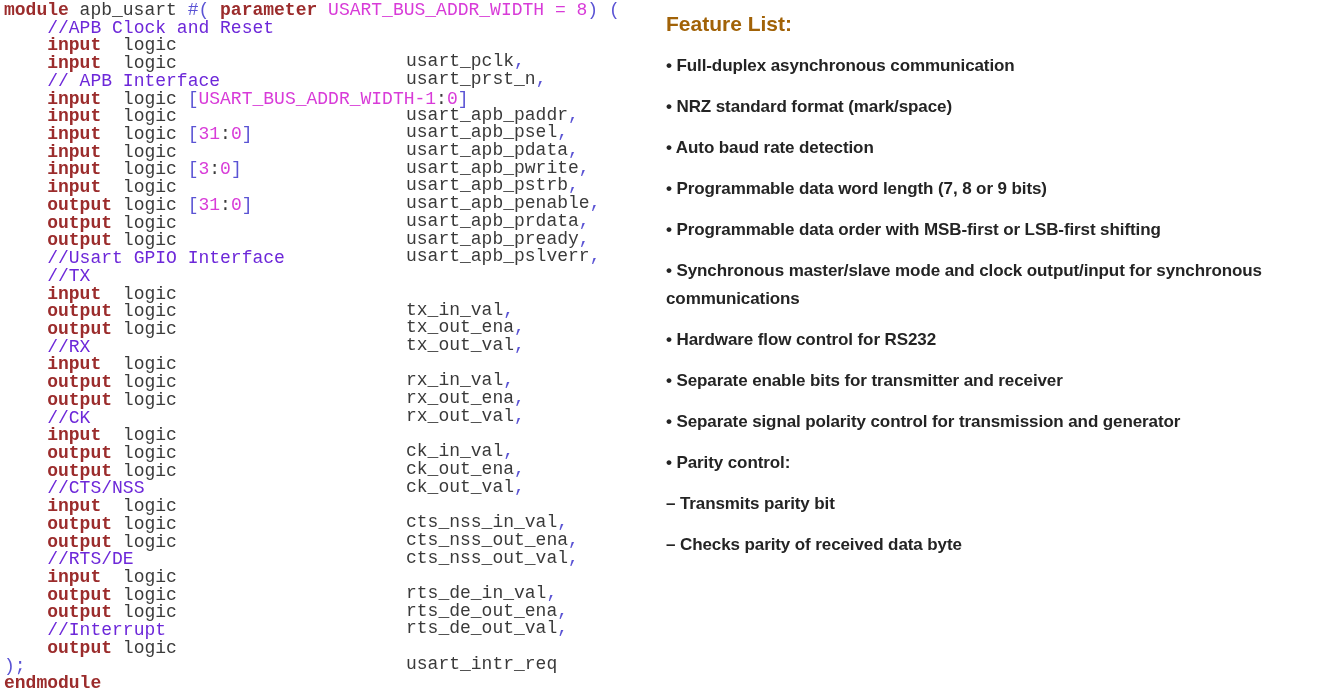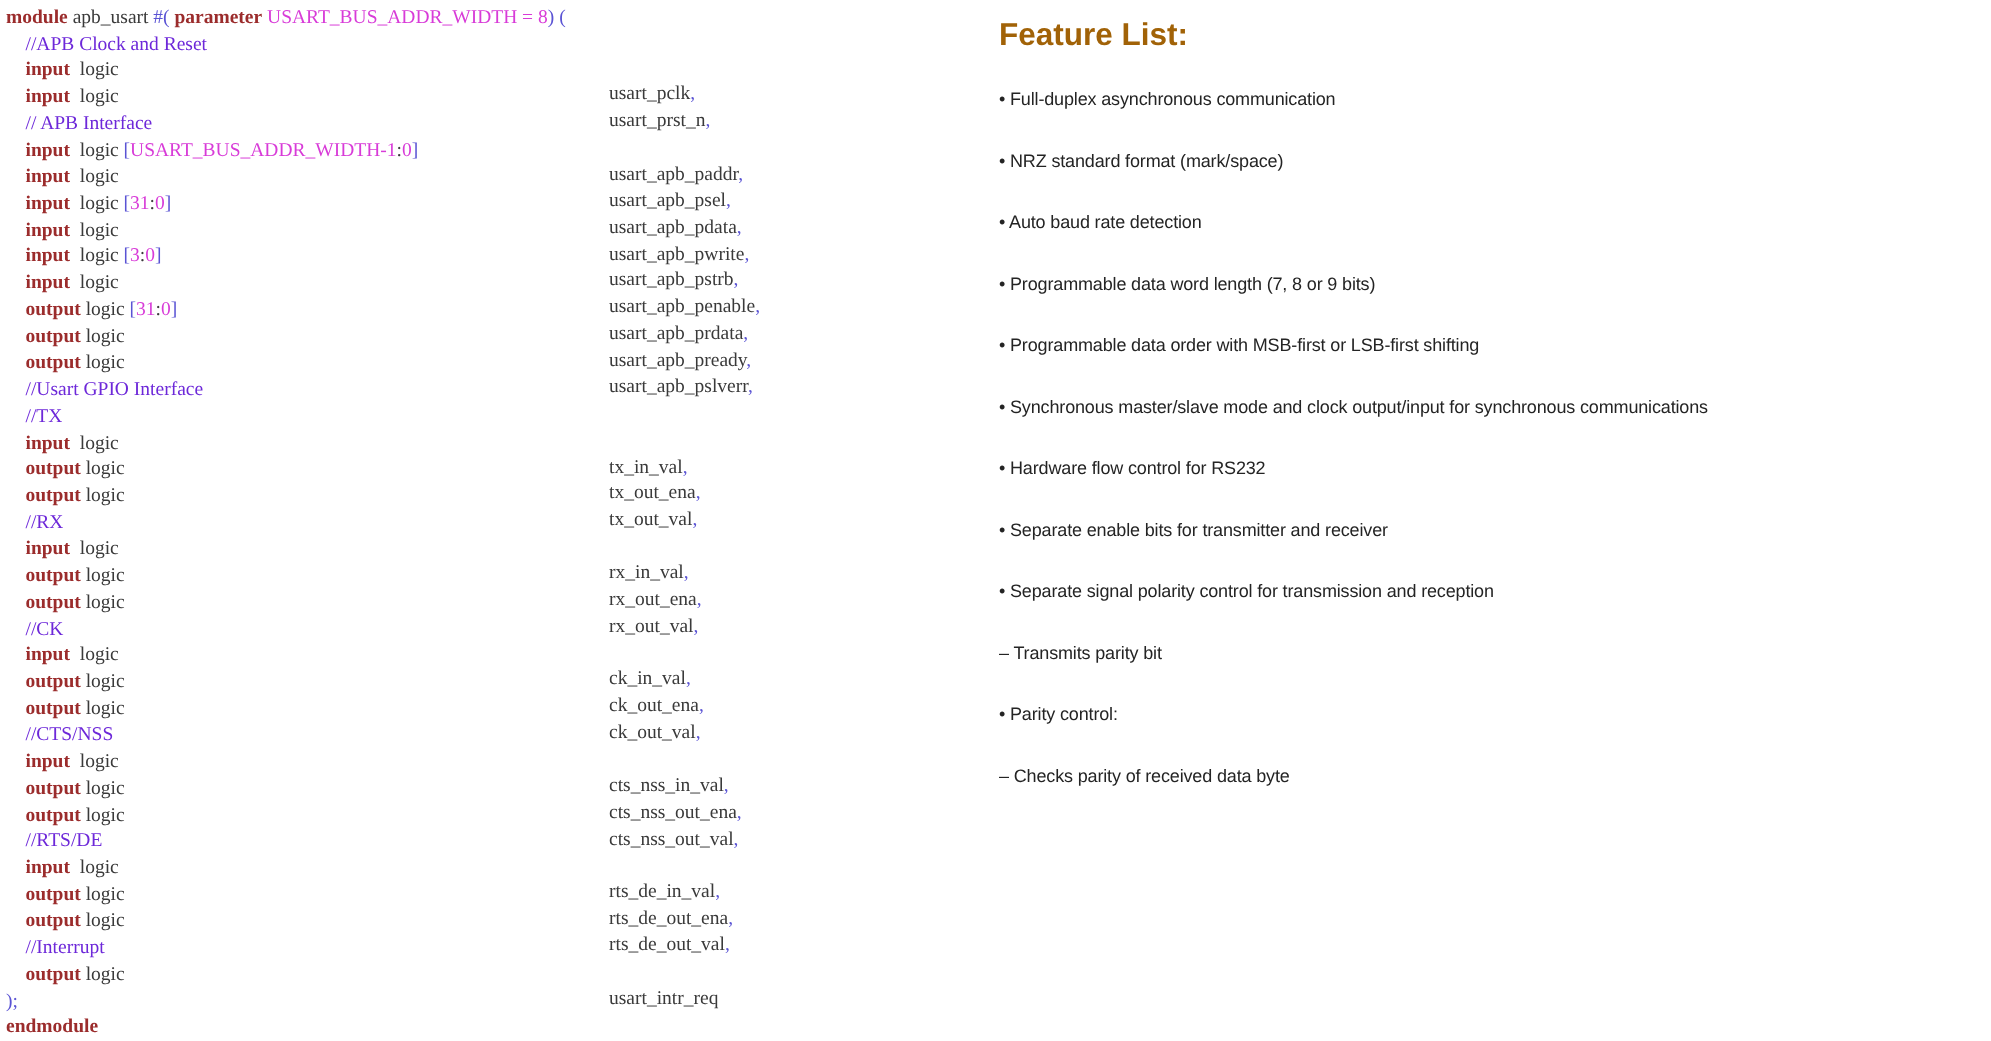--- a/index.html
+++ b/index.html
@@ -9,22 +9,22 @@
     position: relative;
     overflow: hidden;
     font-family: "Liberation Sans", sans-serif;
   }
 
   
   .code-pane {
     position: absolute;
     left: 4px; top: 2px;
     width: 650px;
-    font-family: Liberation Serif, serif;
-    font-size: 13px;
+    font-family: Liberation Mono, monospace;
+    font-size: 18px;
     line-height: 17.72px;
     white-space: pre;
     color: #3a3a3a;
   }
   .code-line { position: relative; height: 17.72px; }
   .tok-kw { color: #9b2c2c; font-weight: bold; }
   .tok-cm { color: #6d28d9; }
   .tok-mg { color: #d83bd8; }
   .tok-pu { color: #5a53d4; }
   .tok-pl { color: #3a3a3a; }
@@ -38,40 +38,41 @@
     color: #242424;
   }
   .features-title {
     font-size: 21px;
     font-weight: bold;
     color: #a16207;
     line-height: 28px;
     margin: 0 0 14px 0;
   }
   .feature-item {
-    font-size: 12px;
+    font-size: 17px;
     line-height: 28px;
     margin: 0 0 13px 0;
     letter-spacing: -0.1px;
+    font-weight: bold;
   }
 </style>
 </head>
 <body>
 
 <div class="code-pane"><div class="code-line"><span class="tok-kw">module</span><span class="tok-pl"> apb_usart </span><span class="tok-pu">#(</span><span class="tok-pl"> </span><span class="tok-kw">parameter</span><span class="tok-mg"> USART_BUS_ADDR_WIDTH = 8</span><span class="tok-pu">)</span><span class="tok-pl"> </span><span class="tok-pu">(</span></div><div class="code-line"><span class="tok-pl">    </span><span class="tok-cm">//APB Clock and Reset</span></div><div class="code-line"><span class="tok-pl">    </span><span class="tok-kw">input</span><span class="tok-pl">  logic</span><span class="signal"><span class="tok-pl">usart_pclk</span><span class="tok-pu">,</span></span></div><div class="code-line"><span class="tok-pl">    </span><span class="tok-kw">input</span><span class="tok-pl">  logic</span><span class="signal"><span class="tok-pl">usart_prst_n</span><span class="tok-pu">,</span></span></div><div class="code-line"><span class="tok-pl">    </span><span class="tok-cm">// APB Interface</span></div><div class="code-line"><span class="tok-pl">    </span><span class="tok-kw">input</span><span class="tok-pl">  logic </span><span class="tok-pu">[</span><span class="tok-mg">USART_BUS_ADDR_WIDTH-1</span><span class="tok-pl">:</span><span class="tok-mg">0</span><span class="tok-pu">]</span><span class="signal"><span class="tok-pl">usart_apb_paddr</span><span class="tok-pu">,</span></span></div><div class="code-line"><span class="tok-pl">    </span><span class="tok-kw">input</span><span class="tok-pl">  logic</span><span class="signal"><span class="tok-pl">usart_apb_psel</span><span class="tok-pu">,</span></span></div><div class="code-line"><span class="tok-pl">    </span><span class="tok-kw">input</span><span class="tok-pl">  logic </span><span class="tok-pu">[</span><span class="tok-mg">31</span><span class="tok-pl">:</span><span class="tok-mg">0</span><span class="tok-pu">]</span><span class="signal"><span class="tok-pl">usart_apb_pdata</span><span class="tok-pu">,</span></span></div><div class="code-line"><span class="tok-pl">    </span><span class="tok-kw">input</span><span class="tok-pl">  logic</span><span class="signal"><span class="tok-pl">usart_apb_pwrite</span><span class="tok-pu">,</span></span></div><div class="code-line"><span class="tok-pl">    </span><span class="tok-kw">input</span><span class="tok-pl">  logic </span><span class="tok-pu">[</span><span class="tok-mg">3</span><span class="tok-pl">:</span><span class="tok-mg">0</span><span class="tok-pu">]</span><span class="signal"><span class="tok-pl">usart_apb_pstrb</span><span class="tok-pu">,</span></span></div><div class="code-line"><span class="tok-pl">    </span><span class="tok-kw">input</span><span class="tok-pl">  logic</span><span class="signal"><span class="tok-pl">usart_apb_penable</span><span class="tok-pu">,</span></span></div><div class="code-line"><span class="tok-pl">    </span><span class="tok-kw">output</span><span class="tok-pl"> logic </span><span class="tok-pu">[</span><span class="tok-mg">31</span><span class="tok-pl">:</span><span class="tok-mg">0</span><span class="tok-pu">]</span><span class="signal"><span class="tok-pl">usart_apb_prdata</span><span class="tok-pu">,</span></span></div><div class="code-line"><span class="tok-pl">    </span><span class="tok-kw">output</span><span class="tok-pl"> logic</span><span class="signal"><span class="tok-pl">usart_apb_pready</span><span class="tok-pu">,</span></span></div><div class="code-line"><span class="tok-pl">    </span><span class="tok-kw">output</span><span class="tok-pl"> logic</span><span class="signal"><span class="tok-pl">usart_apb_pslverr</span><span class="tok-pu">,</span></span></div><div class="code-line"><span class="tok-pl">    </span><span class="tok-cm">//Usart GPIO Interface</span></div><div class="code-line"><span class="tok-pl">    </span><span class="tok-cm">//TX</span></div><div class="code-line"><span class="tok-pl">    </span><span class="tok-kw">input</span><span class="tok-pl">  logic</span><span class="signal"><span class="tok-pl">tx_in_val</span><span class="tok-pu">,</span></span></div><div class="code-line"><span class="tok-pl">    </span><span class="tok-kw">output</span><span class="tok-pl"> logic</span><span class="signal"><span class="tok-pl">tx_out_ena</span><span class="tok-pu">,</span></span></div><div class="code-line"><span class="tok-pl">    </span><span class="tok-kw">output</span><span class="tok-pl"> logic</span><span class="signal"><span class="tok-pl">tx_out_val</span><span class="tok-pu">,</span></span></div><div class="code-line"><span class="tok-pl">    </span><span class="tok-cm">//RX</span></div><div class="code-line"><span class="tok-pl">    </span><span class="tok-kw">input</span><span class="tok-pl">  logic</span><span class="signal"><span class="tok-pl">rx_in_val</span><span class="tok-pu">,</span></span></div><div class="code-line"><span class="tok-pl">    </span><span class="tok-kw">output</span><span class="tok-pl"> logic</span><span class="signal"><span class="tok-pl">rx_out_ena</span><span class="tok-pu">,</span></span></div><div class="code-line"><span class="tok-pl">    </span><span class="tok-kw">output</span><span class="tok-pl"> logic</span><span class="signal"><span class="tok-pl">rx_out_val</span><span class="tok-pu">,</span></span></div><div class="code-line"><span class="tok-pl">    </span><span class="tok-cm">//CK</span></div><div class="code-line"><span class="tok-pl">    </span><span class="tok-kw">input</span><span class="tok-pl">  logic</span><span class="signal"><span class="tok-pl">ck_in_val</span><span class="tok-pu">,</span></span></div><div class="code-line"><span class="tok-pl">    </span><span class="tok-kw">output</span><span class="tok-pl"> logic</span><span class="signal"><span class="tok-pl">ck_out_ena</span><span class="tok-pu">,</span></span></div><div class="code-line"><span class="tok-pl">    </span><span class="tok-kw">output</span><span class="tok-pl"> logic</span><span class="signal"><span class="tok-pl">ck_out_val</span><span class="tok-pu">,</span></span></div><div class="code-line"><span class="tok-pl">    </span><span class="tok-cm">//CTS/NSS</span></div><div class="code-line"><span class="tok-pl">    </span><span class="tok-kw">input</span><span class="tok-pl">  logic</span><span class="signal"><span class="tok-pl">cts_nss_in_val</span><span class="tok-pu">,</span></span></div><div class="code-line"><span class="tok-pl">    </span><span class="tok-kw">output</span><span class="tok-pl"> logic</span><span class="signal"><span class="tok-pl">cts_nss_out_ena</span><span class="tok-pu">,</span></span></div><div class="code-line"><span class="tok-pl">    </span><span class="tok-kw">output</span><span class="tok-pl"> logic</span><span class="signal"><span class="tok-pl">cts_nss_out_val</span><span class="tok-pu">,</span></span></div><div class="code-line"><span class="tok-pl">    </span><span class="tok-cm">//RTS/DE</span></div><div class="code-line"><span class="tok-pl">    </span><span class="tok-kw">input</span><span class="tok-pl">  logic</span><span class="signal"><span class="tok-pl">rts_de_in_val</span><span class="tok-pu">,</span></span></div><div class="code-line"><span class="tok-pl">    </span><span class="tok-kw">output</span><span class="tok-pl"> logic</span><span class="signal"><span class="tok-pl">rts_de_out_ena</span><span class="tok-pu">,</span></span></div><div class="code-line"><span class="tok-pl">    </span><span class="tok-kw">output</span><span class="tok-pl"> logic</span><span class="signal"><span class="tok-pl">rts_de_out_val</span><span class="tok-pu">,</span></span></div><div class="code-line"><span class="tok-pl">    </span><span class="tok-cm">//Interrupt</span></div><div class="code-line"><span class="tok-pl">    </span><span class="tok-kw">output</span><span class="tok-pl"> logic</span><span class="signal"><span class="tok-pl">usart_intr_req</span></span></div><div class="code-line"><span class="tok-pu">);</span></div><div class="code-line"><span class="tok-kw">endmodule</span></div></div>
 
 <div class="features-pane">
   <div class="features-title">Feature List:</div>
   <div>
       <div class="feature-item"><span>• </span><span>Full-duplex asynchronous communication</span></div>
       <div class="feature-item"><span>• </span><span>NRZ standard format (mark/space)</span></div>
       <div class="feature-item"><span>• </span><span>Auto baud rate detection</span></div>
       <div class="feature-item"><span>• </span><span>Programmable data word length (7, 8 or 9 bits)</span></div>
       <div class="feature-item"><span>• </span><span>Programmable data order with MSB-first or LSB-first shifting</span></div>
       <div class="feature-item"><span>• </span><span>Synchronous master/slave mode and clock output/input for synchronous communications</span></div>
       <div class="feature-item"><span>• </span><span>Hardware flow control for RS232</span></div>
       <div class="feature-item"><span>• </span><span>Separate enable bits for transmitter and receiver</span></div>
-      <div class="feature-item"><span>• </span><span>Separate signal polarity control for transmission and reception</span></div>
+      <div class="feature-item"><span>• </span><span>Separate signal polarity control for transmission and generator</span></div>
+      <div class="feature-item"><span>• </span><span>Parity control:</span></div>
       <div class="feature-item"><span>– </span><span>Transmits parity bit</span></div>
-      <div class="feature-item"><span>• </span><span>Parity control:</span></div>
       <div class="feature-item"><span>– </span><span>Checks parity of received data byte</span></div>
     </div>
 </div>
 
 </body></html>

